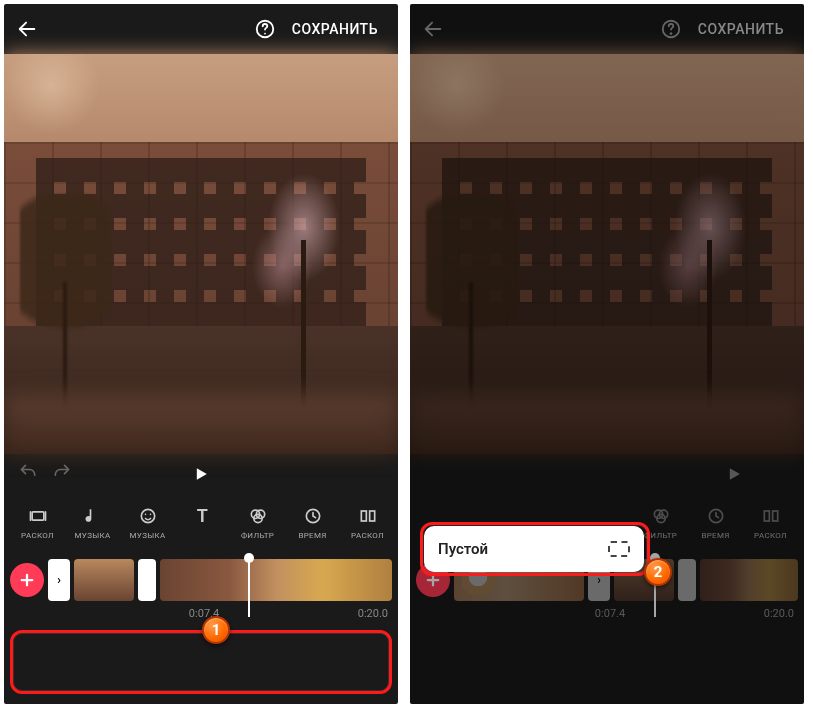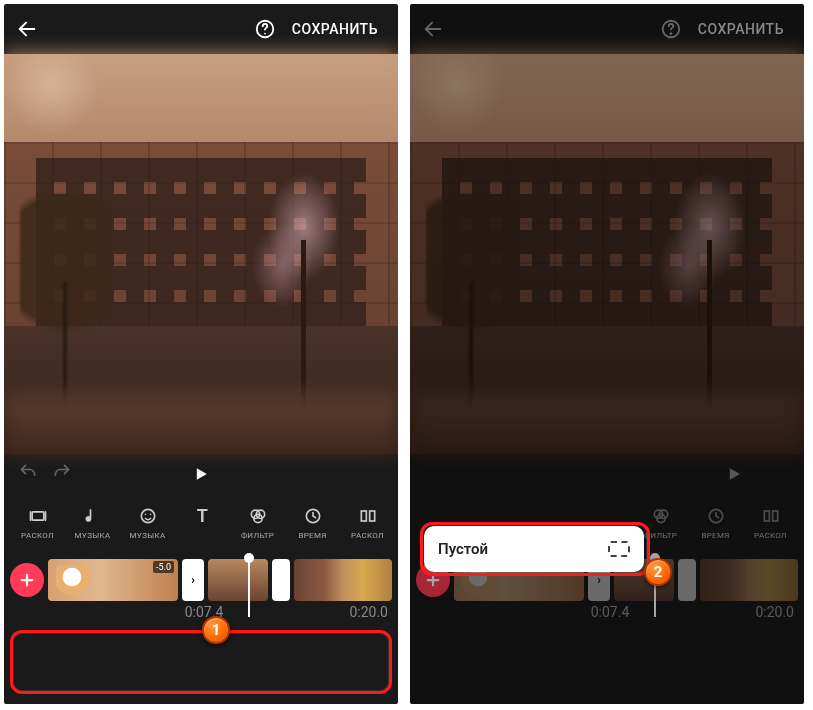--- a/index.html
+++ b/index.html
@@ -130,21 +130,21 @@
   .clip{height:42px;border-radius:4px;overflow:hidden;position:relative;}
   .clip1{flex:0 0 130px;background:linear-gradient(90deg,#d8a070 0%,#e0b890 40%,#c08050 100%);}
   .clip1::before{content:"";position:absolute;left:8px;top:6px;width:40px;height:30px;background:radial-gradient(circle at 40% 40%,#fff 0 30%,#e8b070 32% 60%,transparent 62%);}
   .clip1 .badge{position:absolute;right:4px;top:2px;font-size:9px;background:rgba(0,0,0,0.6);color:#fff;padding:1px 3px;border-radius:2px;}
   .clip-trans{flex:0 0 22px;background:#fff;border-radius:4px;display:flex;align-items:center;justify-content:center;font-size:12px;color:#000;font-weight:bold;}
   .clip2{flex:0 0 60px;background:linear-gradient(180deg,#b8885e,#6a4432);}
   .clip-trans2{flex:0 0 18px;background:#fff;border-radius:4px;}
   .clip3{flex:1;background:linear-gradient(90deg,#6a4432 0%,#8a5840 30%,#c09060 50%,#d8a850 70%,#b08040 100%);}
   .playhead{position:absolute;left:200px;top:-2px;width:2px;height:60px;background:#fff;}
   .playhead::before{content:"";position:absolute;left:-4px;top:-4px;width:10px;height:10px;background:#fff;border-radius:50%;}
-  .time-label{position:absolute;bottom:-2px;font-size:14px;color:#888;}
+  .time-label{position:absolute;bottom:-2px;font-size:11px;color:#888;}
   .time-cur{left:200px;transform:translateX(-50%);}
   .time-end{right:10px;margin-top:10px;}
 
   .highlight-red{
     position:absolute;border:3px solid #ff1a1a;border-radius:12px;pointer-events:none;z-index:20;
     box-shadow:0 0 0 1px rgba(255,255,255,0.1) inset;
   }
   .callout{
     position:absolute;width:28px;height:28px;border-radius:50%;z-index:25;
     display:flex;align-items:center;justify-content:center;
@@ -287,23 +287,20 @@
     </div>
   </div>
 
   <div class="timeline">
     <div class="add-btn">
       <svg width="18" height="18" viewBox="0 0 24 24">
           <path d="M12 5v14M5 12h14" stroke="#fff" stroke-width="3" stroke-linecap="round"></path>
         </svg>
     </div>
     <div class="clips">
-      <div class="clip clip1">
-        <span class="badge">-5.0</span>
-      </div>
       <div class="clip-trans">›</div>
       <div class="clip clip2"></div>
       <div class="clip-trans2"></div>
       <div class="clip clip3"></div>
       <div class="playhead"></div>
     </div>
     <span class="time-label time-cur">0:07.4</span>
     <span class="time-label time-end">0:20.0</span>
   </div>
 

